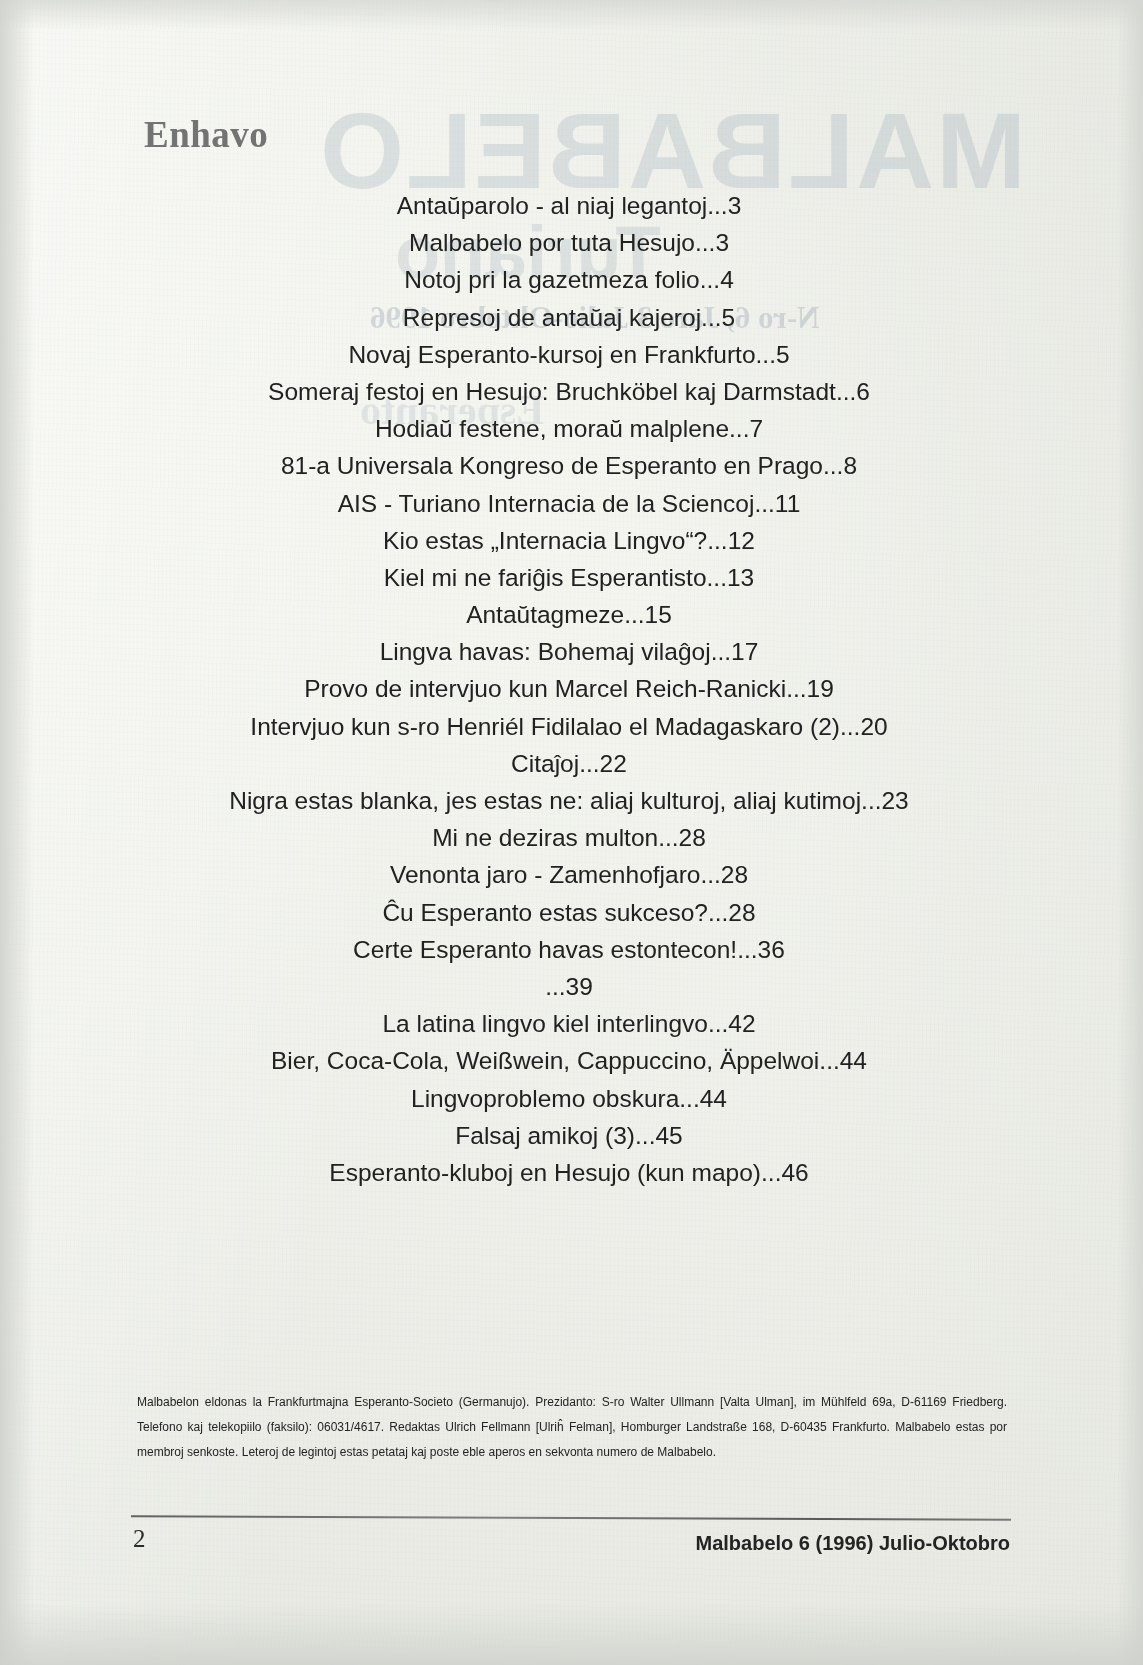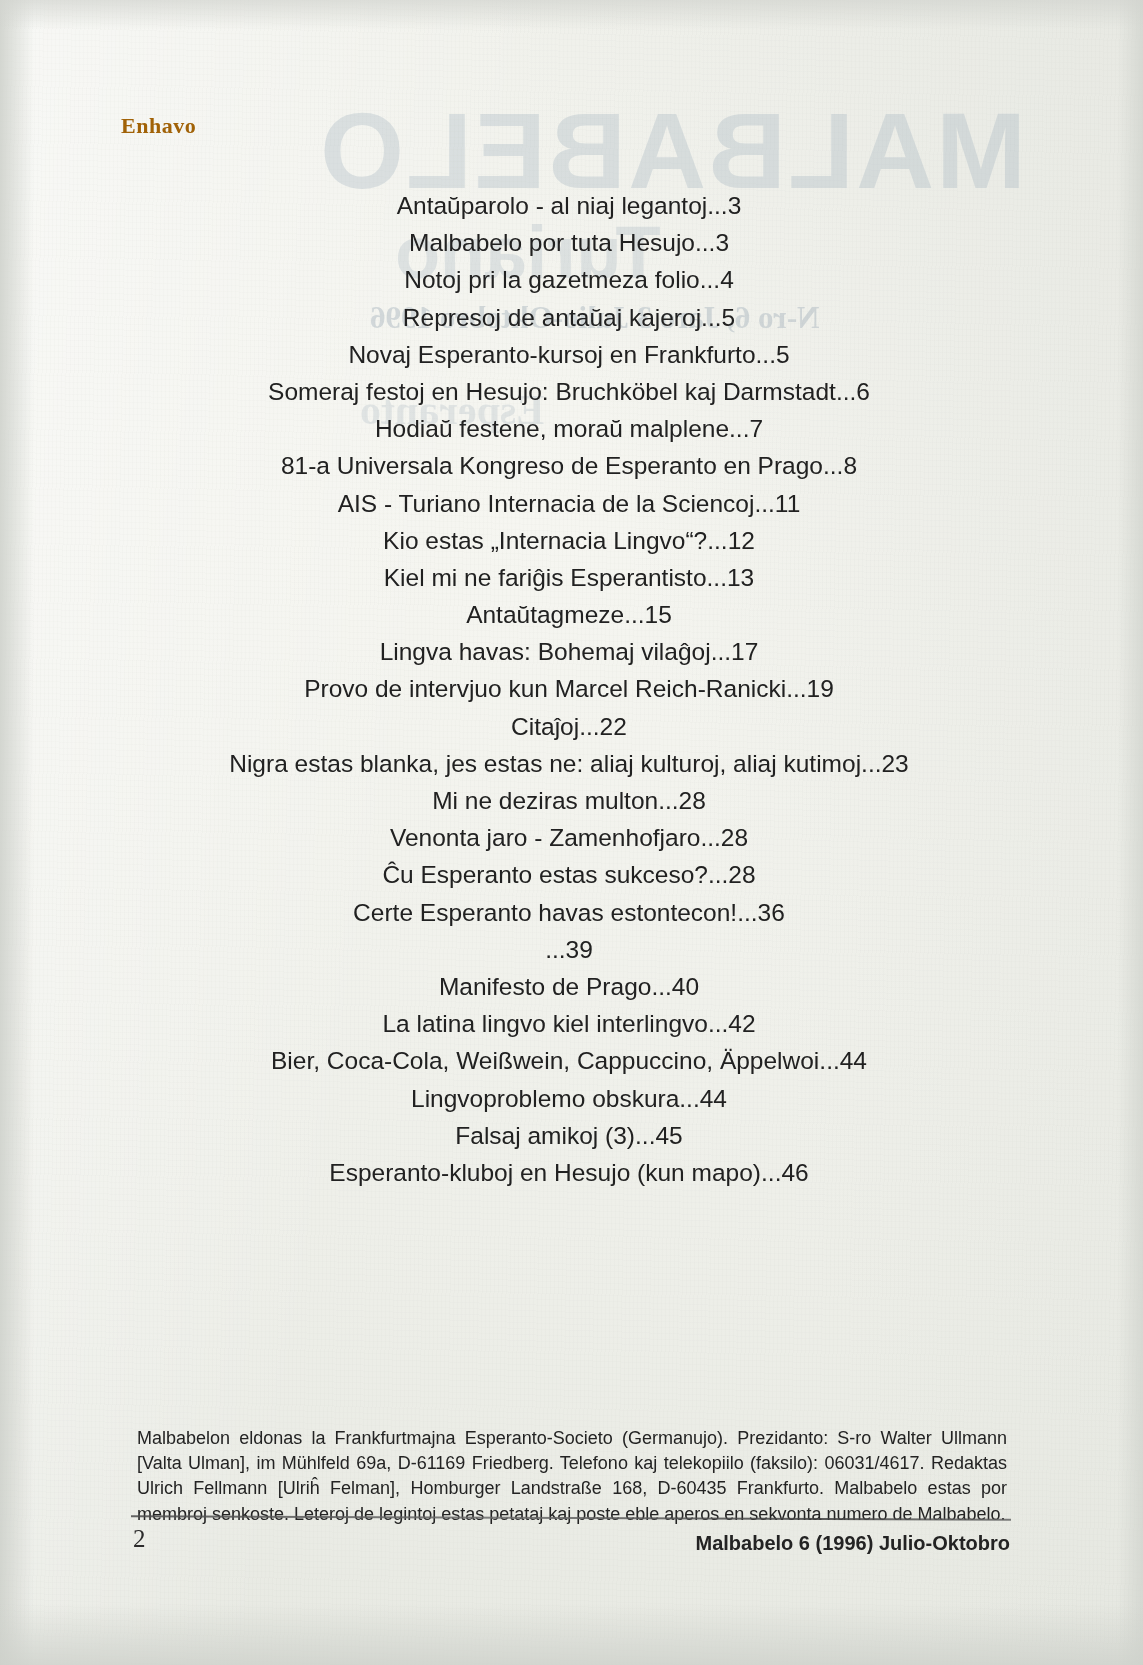--- a/index.html
+++ b/index.html
@@ -92,26 +92,26 @@
     left: 360px; top: 386px;
     font-size: 42px;
     color: #a4b2be;
     opacity: .26;
     font-family: "Liberation Serif", serif;
   }
 
   
   .heading {
     position: absolute;
-    left: 121px;
+    left: 144px;
     top: 113px;
     font-family: "Liberation Serif", serif;
     font-weight: bold;
-    font-size: 22px;
-    color: #a16207;
+    font-size: 37px;
+    color: #737373;
     letter-spacing: .5px;
   }
 
   
   .toc {
     position: absolute;
     left: 137px;
     top: 192px;
     width: 864px;
   }
@@ -131,23 +131,23 @@
     font-size: 24.5px;
     color: #212121;
     white-space: nowrap;
     text-align: right;
   }
 
   
   .colophon {
     position: absolute;
     left: 137px;
-    top: 1426px;
+    top: 1390px;
     width: 870px;
-    font-size: 18px;
+    font-size: 12px;
     line-height: 25.2px;
     color: #232323;
     text-align: justify;
   }
 
   
   .footer-rule {
     position: absolute;
     left: 131px;
     top: 1517px;
@@ -250,20 +250,24 @@
       </div>
       <div class="toc-row">
         <span class="toc-title">Lingva havas: Bohemaj vilaĝoj</span>
         <span class="toc-page">...17</span>
       </div>
       <div class="toc-row">
         <span class="toc-title">Provo de intervjuo kun Marcel Reich-Ranicki</span>
         <span class="toc-page">...19</span>
       </div>
       <div class="toc-row">
+        <span class="toc-title">Intervjuo kun s-ro Henriél Fidilalao el Madagaskaro (2)</span>
+        <span class="toc-page">...20</span>
+      </div>
+      <div class="toc-row">
         <span class="toc-title">Citaĵoj</span>
         <span class="toc-page">...22</span>
       </div>
       <div class="toc-row">
         <span class="toc-title">Nigra estas blanka, jes estas ne: aliaj kulturoj, aliaj kutimoj</span>
         <span class="toc-page">...23</span>
       </div>
       <div class="toc-row">
         <span class="toc-title">Mi ne deziras multon</span>
         <span class="toc-page">...28</span>
@@ -275,24 +279,20 @@
       <div class="toc-row">
         <span class="toc-title">Ĉu Esperanto estas sukceso?</span>
         <span class="toc-page">...28</span>
       </div>
       <div class="toc-row">
         <span class="toc-title">Certe Esperanto havas estontecon!</span>
         <span class="toc-page">...36</span>
       </div>
       <div class="toc-row">
         <span class="toc-page">...39</span>
-      </div>
-      <div class="toc-row">
-        <span class="toc-title">Manifesto de Prago</span>
-        <span class="toc-page">...40</span>
       </div>
       <div class="toc-row">
         <span class="toc-title">La latina lingvo kiel interlingvo</span>
         <span class="toc-page">...42</span>
       </div>
       <div class="toc-row">
         <span class="toc-title">Bier, Coca-Cola, Weißwein, Cappuccino, Äppelwoi</span>
         <span class="toc-page">...44</span>
       </div>
       <div class="toc-row">

